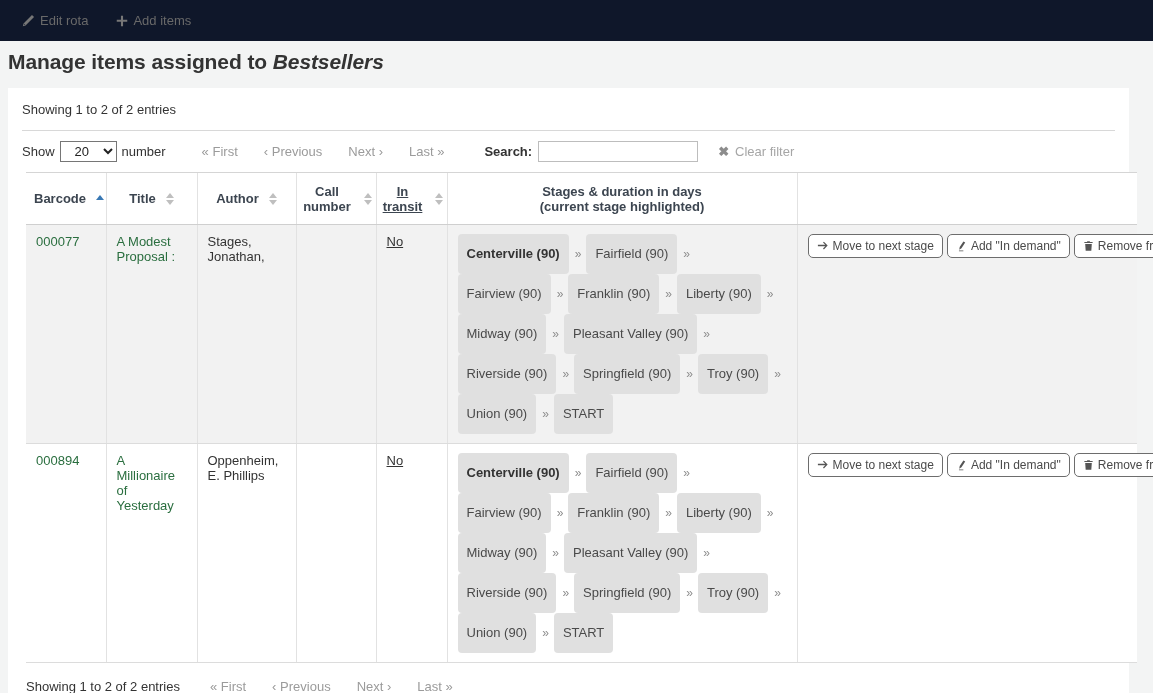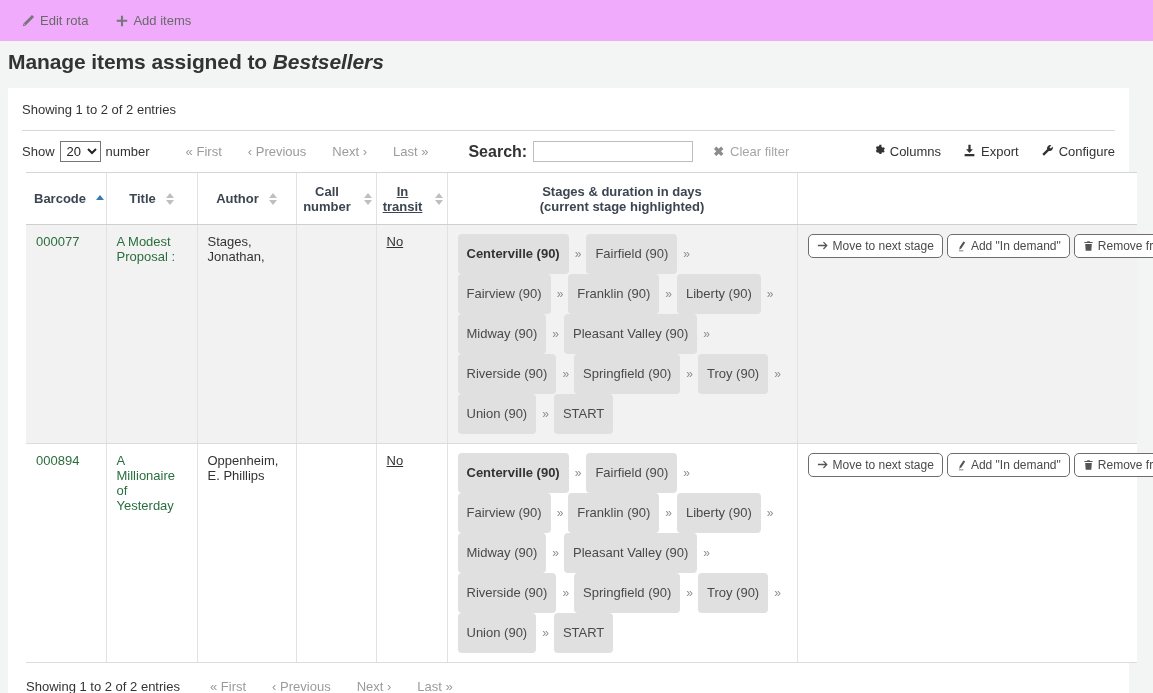--- a/index.html
+++ b/index.html
@@ -14,21 +14,21 @@
   }
   a { color: #2a6e3f; text-decoration: none; }
 
   
   .toolbar {
     height: 41px;
     display: flex;
     align-items: center;
     padding-left: 22px;
     gap: 28px;
-    background: #f0abfc;
+    background: #0f172a;
   }
   .toolbar .tb-btn {
     display: inline-flex;
     align-items: center;
     gap: 5px;
     color: #696969;
     font-size: 13px;
     cursor: pointer;
   }
   .toolbar .tb-btn .ic { display: inline-flex; align-items: center; }
@@ -64,21 +64,21 @@
     height: 42px;
     display: flex;
     align-items: center;
     position: relative;
     font-size: 13px;
   }
   .show-entries { display: flex; align-items: center; gap: 5px; color: #333; }
   .show-entries select {
     font-family: "Liberation Sans", sans-serif;
     font-size: 13px;
-    padding: 1px 2px;
+    padding: 1px 10px;
     border: 1px solid #767676;
     background: #fff;
     color: #222;
     height: 21px;
   }
   .pager {
     display: flex;
     align-items: center;
     gap: 26px;
     margin-left: 36px;
@@ -87,21 +87,21 @@
   .pager span.pg { cursor: default; white-space: nowrap; }
   .pager span.pg .chev { color: #9b9b9b; }
 
   .search-wrap {
     display: flex;
     align-items: center;
     gap: 6px;
     margin-left: 40px;
     color: #333;
   }
-  .search-wrap label { font-weight: bold; font-size: 16px; }
+  .search-wrap label { font-weight: bold; font-size: 13px; }
   .search-wrap input {
     width: 160px;
     height: 21px;
     border: 1px solid #bdbdbd;
     background: #fff;
     font-family: "Liberation Sans", sans-serif;
     font-size: 13px;
     padding: 0 4px;
   }
   .clear-filter {
@@ -278,46 +278,20 @@
     <div class="search-wrap">
       <label>Search:</label>
       <input type="text" placeholder="" style="">
     </div>
 
     <span class="clear-filter">
       <span class="x">✖</span>
       <span>Clear filter</span>
     </span>
 
-    <div class="right-tools">
-      <span class="rt">
-        <span>
-          <svg width="13" height="13" viewBox="0 0 16 16">
-              <path fill="#333" d="M8 5.3A2.7 2.7 0 1 0 8 10.7 2.7 2.7 0 0 0 8 5.3zm6.6 3.5.1-.8-.1-.8 1.3-1-1.2-2.1-1.6.5q-.6-.5-1.3-.8L11.5.9H9.1l-.3 1.6q-.7.2-1.3.7l-1.6-.5-1.2 2.1 1.3 1-.1.8.1.8-1.3 1 1.2 2.1 1.6-.5q.6.5 1.3.8l.3 1.6h2.4l.3-1.6q.7-.3 1.3-.8l1.6.5 1.2-2.1z"></path>
-            </svg>
-        </span>
-        <span>Columns</span>
-      </span>
-      <span class="rt">
-        <span>
-          <svg width="13" height="13" viewBox="0 0 16 16">
-              <path fill="#333" d="M6.6 1h2.8v5.4h2.8L8 11.2 3.8 6.4h2.8zM2 12.4h12V15H2z"></path>
-            </svg>
-        </span>
-        <span>Export</span>
-      </span>
-      <span class="rt">
-        <span>
-          <svg width="13" height="13" viewBox="0 0 16 16">
-              <path fill="#333" d="M14.4 3.2 12 5.6 10.4 4l2.4-2.4a4 4 0 0 0-5.3 4.8L1.6 12.3 3.7 14.4l5.9-5.9a4 4 0 0 0 4.8-5.3z"></path>
-            </svg>
-        </span>
-        <span>Configure</span>
-      </span>
-    </div>
   </div>
 
   <table class="dt">
     <thead>
       <tr>
         <th class="sortable col-barcode">
           <span class="th-inner">
             <span>Barcode</span>
             <span class="sort-ic sort-asc">
                 <i class="up"></i>

